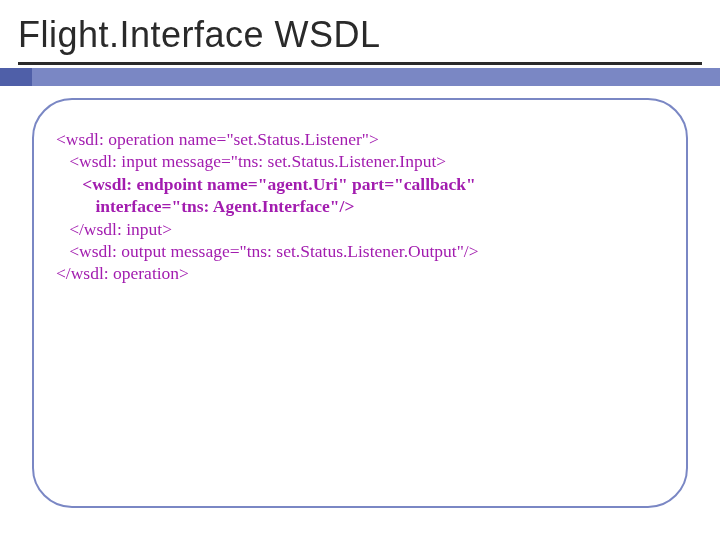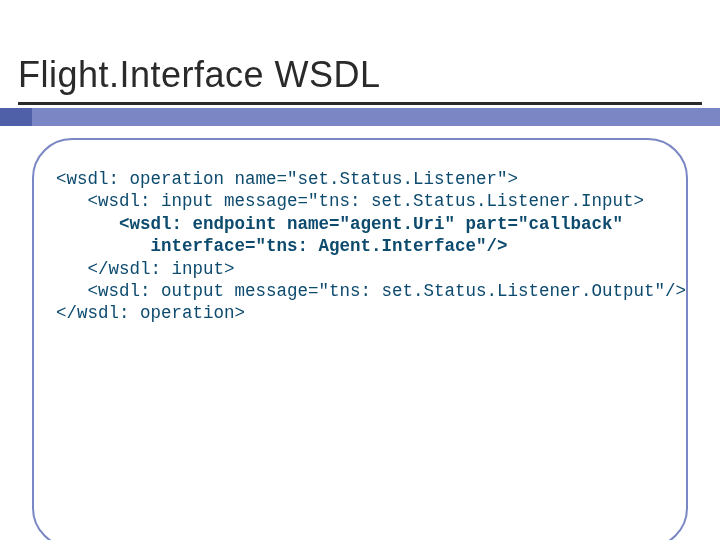--- a/index.html
+++ b/index.html
@@ -9,21 +9,20 @@
     height: 540px;
     background: #fff;
     font-family: Arial, Helvetica, sans-serif;
     overflow: hidden;
   }
   .slide {
     width: 720px;
     height: 500px;
     position: relative;
     box-sizing: border-box;
-    margin-top: 40px;
   }
   .title-band {
     position: absolute;
     left: 0;
     top: 68px;
     width: 720px;
     height: 18px;
     background: #7a87c4;
   }
   .title-band-left {
@@ -55,24 +54,24 @@
     left: 32px;
     top: 98px;
     width: 656px;
     height: 410px;
     border: 2.5px solid #7a87c4;
     border-radius: 40px;
     box-sizing: border-box;
     padding: 28px 22px;
   }
   .code {
-    font-family: Liberation Mono, monospace;
+    font-family: Liberation Serif, serif;
     font-size: 17.5px;
     line-height: 1.28;
-    color: #0c4a6e;
+    color: #a21caf;
     white-space: pre;
   }
   .code .bold {
     font-weight: 700;
   }
 </style>
 </head>
 <body>
 
 <div class="slide">

